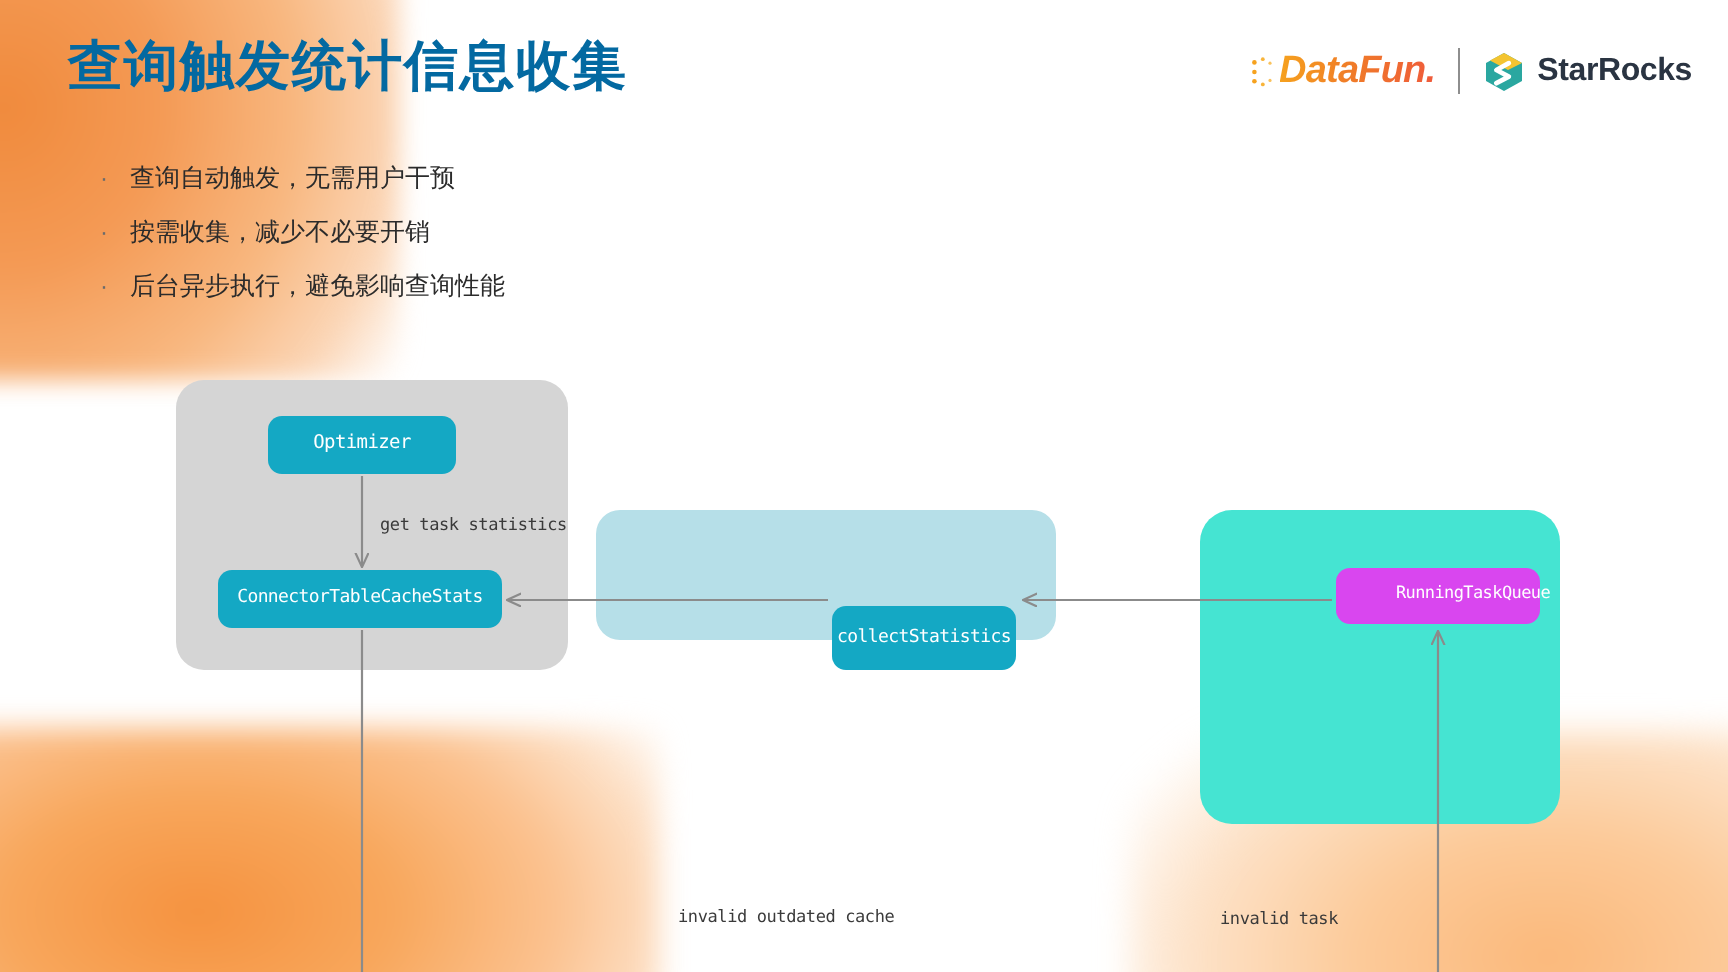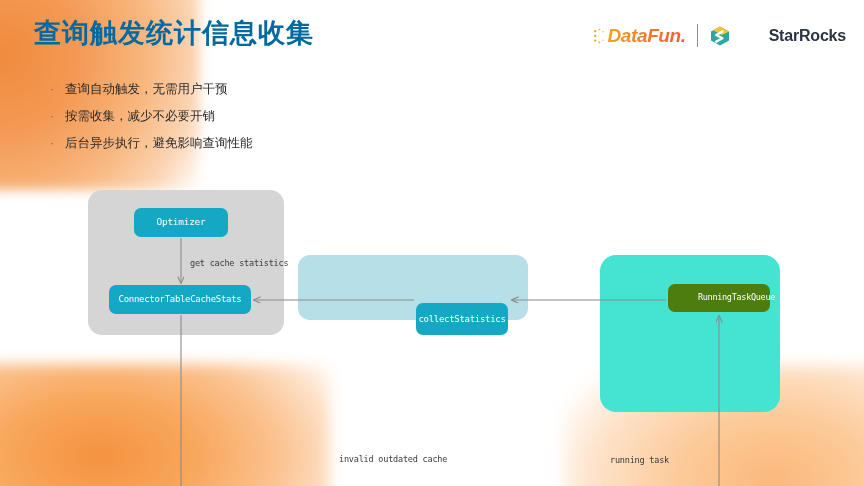--- a/index.html
+++ b/index.html
@@ -95,21 +95,20 @@
   .starrocks {
     display: flex;
     align-items: center;
     gap: 6px;
   }
   .starrocks-text {
     font-size: 16px;
     font-weight: bold;
     color: #2a3442;
     letter-spacing: -0.2px;
-    margin-left: 32px;
   }
 
   
   .bullets {
     position: absolute;
     left: 50px;
     top: 82px;
     width: 400px;
   }
   .bullet {
@@ -162,21 +161,21 @@
     display: flex;
     align-items: center;
     justify-content: center;
     text-align: center;
     font-family: "DejaVu Sans Mono", "Liberation Mono", monospace;
     color: #ffffff;
     letter-spacing: -0.3px;
     line-height: 1.15;
   }
   .node-teal { background: #14a8c4; border-radius: 7px; }
-  .node-purple { background: #4d7c0f; border-radius: 7px; padding-left: 35px; }
+  .node-purple { background: #d946ef; border-radius: 7px; padding-left: 35px; }
 
   .n-optimizer { left: 134px; top: 38px; width: 94px; height: 29px; font-size: 9.5px; }
   .n-cachestats { left: 109px; top: 115px; width: 142px; height: 29px; font-size: 9px; }
   .n-collect { left: 416px; top: 101px; width: 92px; height: 32px; font-size: 9px; margin-top: 32px; }
   .n-running { left: 668px; top: 114px; width: 102px; height: 28px; font-size: 8.5px; }
 
   .edge-label {
     position: absolute;
     font-family: "DejaVu Sans Mono", "Liberation Mono", monospace;
     font-size: 8.5px;
@@ -287,20 +286,20 @@
 
       <path d="M511,369 L719,369 L719,146" stroke="#8b8b8b" stroke-width="1.1" fill="none" marker-end="url(#ar)"></path>
     </svg>
 
     <div class="node node-teal n-optimizer">Optimizer</div>
     <div class="node node-teal n-cachestats">ConnectorTableCacheStats</div>
     <div class="node node-teal n-collect">collectStatistics</div>
 
     <div class="node node-purple n-running">RunningTaskQueue</div>
 
-    <div class="edge-label l-gettable">get cache statistics</div>
+    <div class="edge-label l-gettable">get task statistics</div>
     <div class="edge-label l-invalid">invalid outdated cache</div>
 
-    <div class="edge-label l-running">running task</div>
+    <div class="edge-label l-running">invalid task</div>
 
   </div>
 
 </div>
 
 </body></html>

